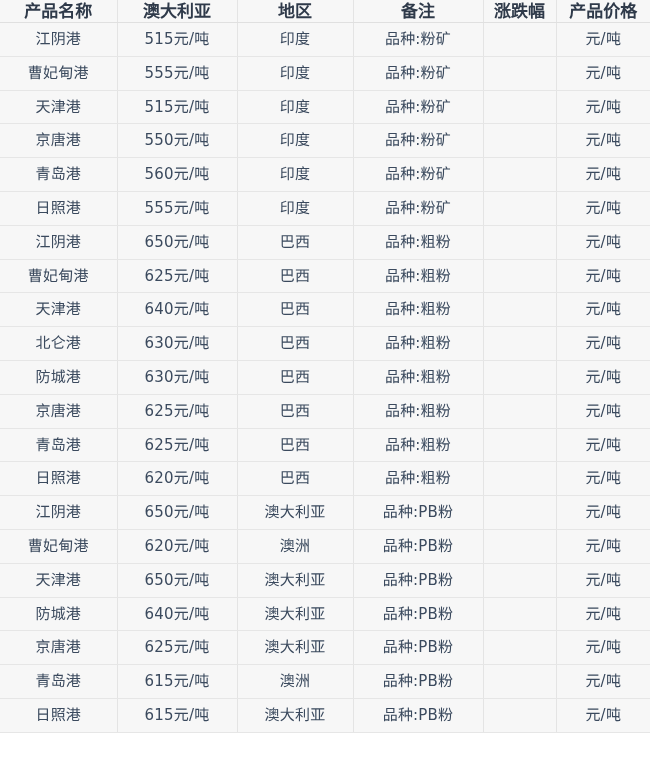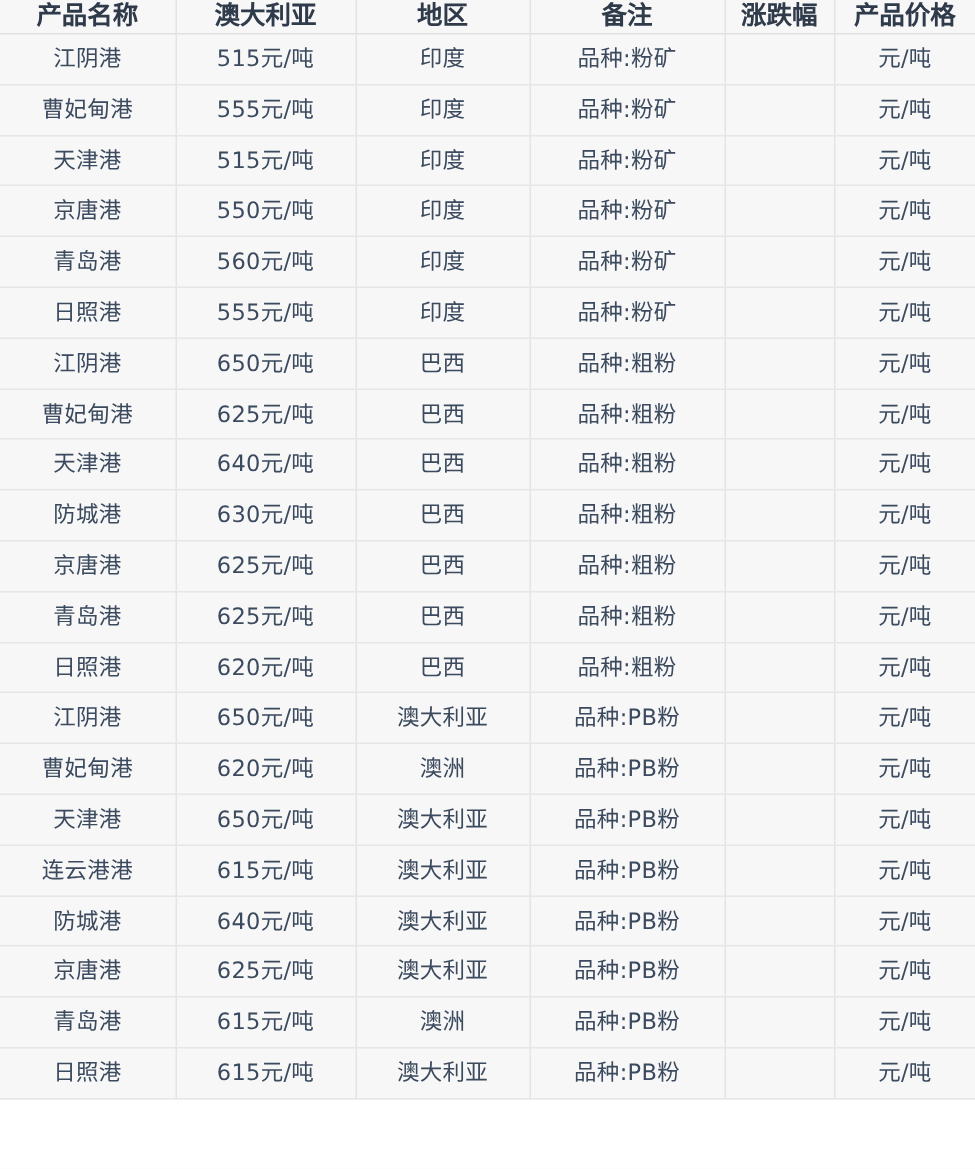--- a/index.html
+++ b/index.html
@@ -153,20 +153,28 @@
       </tr>
       <tr>
         <td class="cell-name">天津港</td>
         <td class="cell-price">640元/吨</td>
         <td class="cell-region">巴西</td>
         <td class="cell-note">品种:粗粉</td>
         <td class="cell-change"></td>
         <td class="cell-unit">元/吨</td>
       </tr>
       <tr>
+        <td class="cell-name">北仑港</td>
+        <td class="cell-price">630元/吨</td>
+        <td class="cell-region">巴西</td>
+        <td class="cell-note">品种:粗粉</td>
+        <td class="cell-change"></td>
+        <td class="cell-unit">元/吨</td>
+      </tr>
+      <tr>
         <td class="cell-name">防城港</td>
         <td class="cell-price">630元/吨</td>
         <td class="cell-region">巴西</td>
         <td class="cell-note">品种:粗粉</td>
         <td class="cell-change"></td>
         <td class="cell-unit">元/吨</td>
       </tr>
       <tr>
         <td class="cell-name">京唐港</td>
         <td class="cell-price">625元/吨</td>
@@ -209,28 +217,20 @@
       </tr>
       <tr>
         <td class="cell-name">天津港</td>
         <td class="cell-price">650元/吨</td>
         <td class="cell-region">澳大利亚</td>
         <td class="cell-note">品种:PB粉</td>
         <td class="cell-change"></td>
         <td class="cell-unit">元/吨</td>
       </tr>
       <tr>
-        <td class="cell-name">连云港港</td>
-        <td class="cell-price">615元/吨</td>
-        <td class="cell-region">澳大利亚</td>
-        <td class="cell-note">品种:PB粉</td>
-        <td class="cell-change"></td>
-        <td class="cell-unit">元/吨</td>
-      </tr>
-      <tr>
         <td class="cell-name">防城港</td>
         <td class="cell-price">640元/吨</td>
         <td class="cell-region">澳大利亚</td>
         <td class="cell-note">品种:PB粉</td>
         <td class="cell-change"></td>
         <td class="cell-unit">元/吨</td>
       </tr>
       <tr>
         <td class="cell-name">京唐港</td>
         <td class="cell-price">625元/吨</td>

